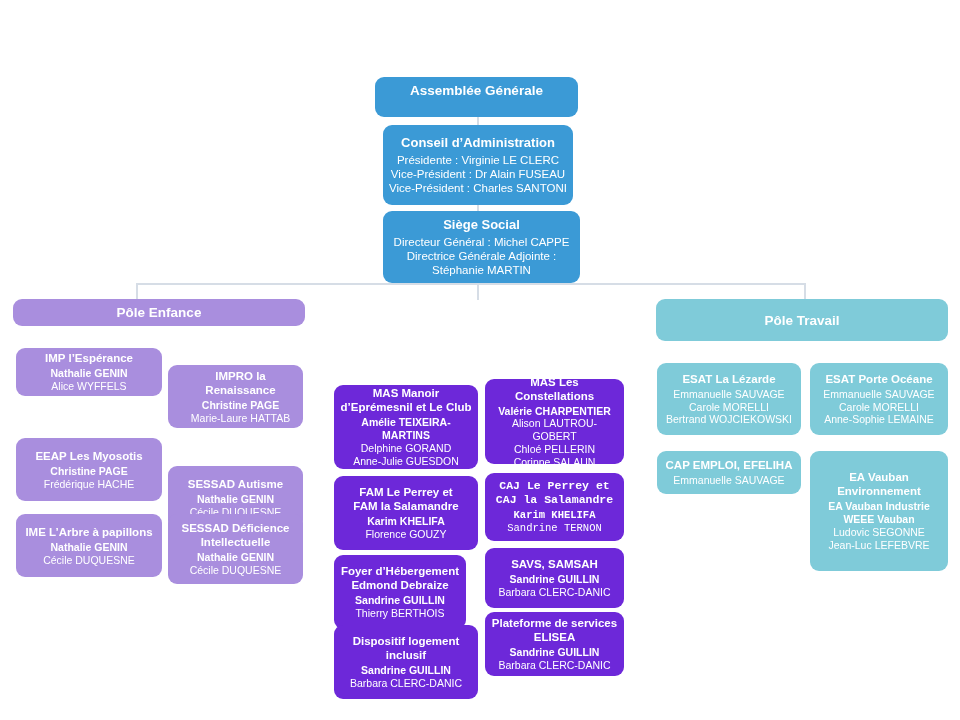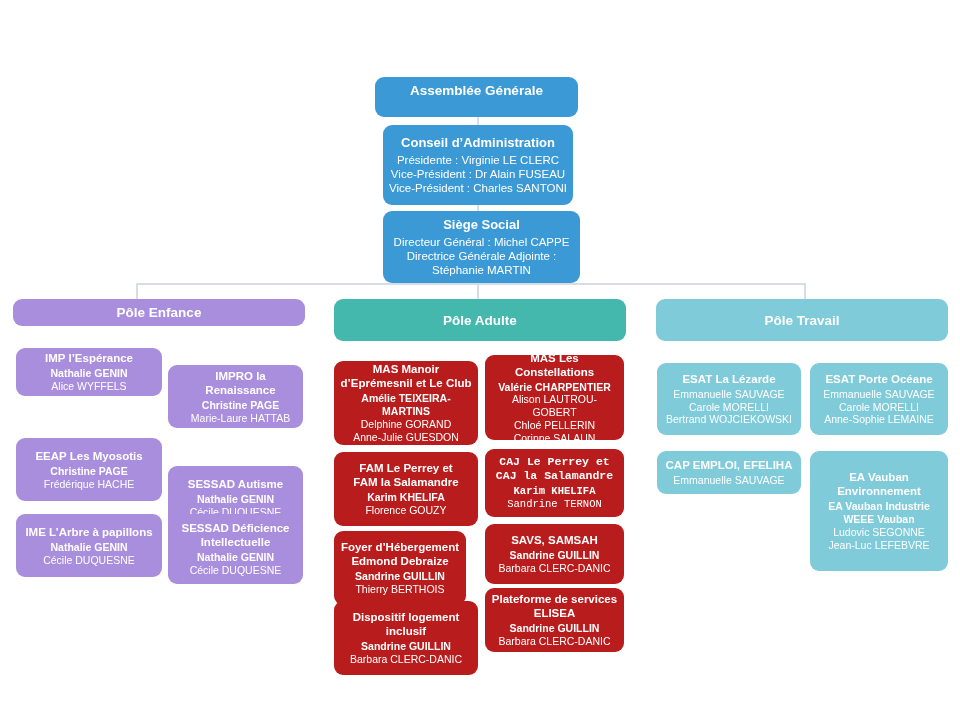--- a/index.html
+++ b/index.html
@@ -76,21 +76,21 @@
     font-size: 13.5px;
     display: flex;
     align-items: center;
     justify-content: center;
   }
   #p-enfance { left:13px;  top:299px; width:292px; height:27px; background:#a98ede; }
   #p-adulte  { left:334px; top:299px; width:292px; height:42px; background:#45b8ad; }
   #p-travail { left:656px; top:299px; width:292px; height:42px; background:#7fcbd9; }
 
   .purple { background: #a98ede; }
-  .teal   { background: #b91c1c; }
+  .teal   { background: #6d28d9; margin-top: 24px; }
   .lblue  { background: #7fcbd9; }
 
   
   #e1 { left:16px;  top:348px; width:146px; height:48px; }
   #e2 { left:168px; top:365px; width:135px; height:63px;padding-left:16px; }
   #e3 { left:16px;  top:438px; width:146px; height:63px; }
   #e4 { left:168px; top:438px; width:135px; height:63px;margin-top:28px; }
   #e5 { left:16px;  top:514px; width:146px; height:63px; }
   #e6 { left:168px; top:514px; width:135px; height:70px; }
 
@@ -137,23 +137,20 @@
   <div class="node blue" id="n-ss">
     <div class="ttl">Siège Social</div>
     <div class="person">Directeur Général : Michel CAPPE</div>
     <div class="person">Directrice Générale Adjointe :
 Stéphanie MARTIN</div>
   </div>
 
   <div class="pole" id="p-enfance">
     <span>Pôle Enfance</span>
   </div>
-  <div class="pole" id="p-adulte">
-    <span>Pôle Adulte</span>
-  </div>
   <div class="pole" id="p-travail">
     <span>Pôle Travail</span>
   </div>
 
   <div class="node purple" id="e1">
     <div class="ttl">IMP l’Espérance</div>
     <div class="person b">Nathalie GENIN</div>
     <div class="person">Alice WYFFELS</div>
   </div>
   <div class="node purple" id="e2">

